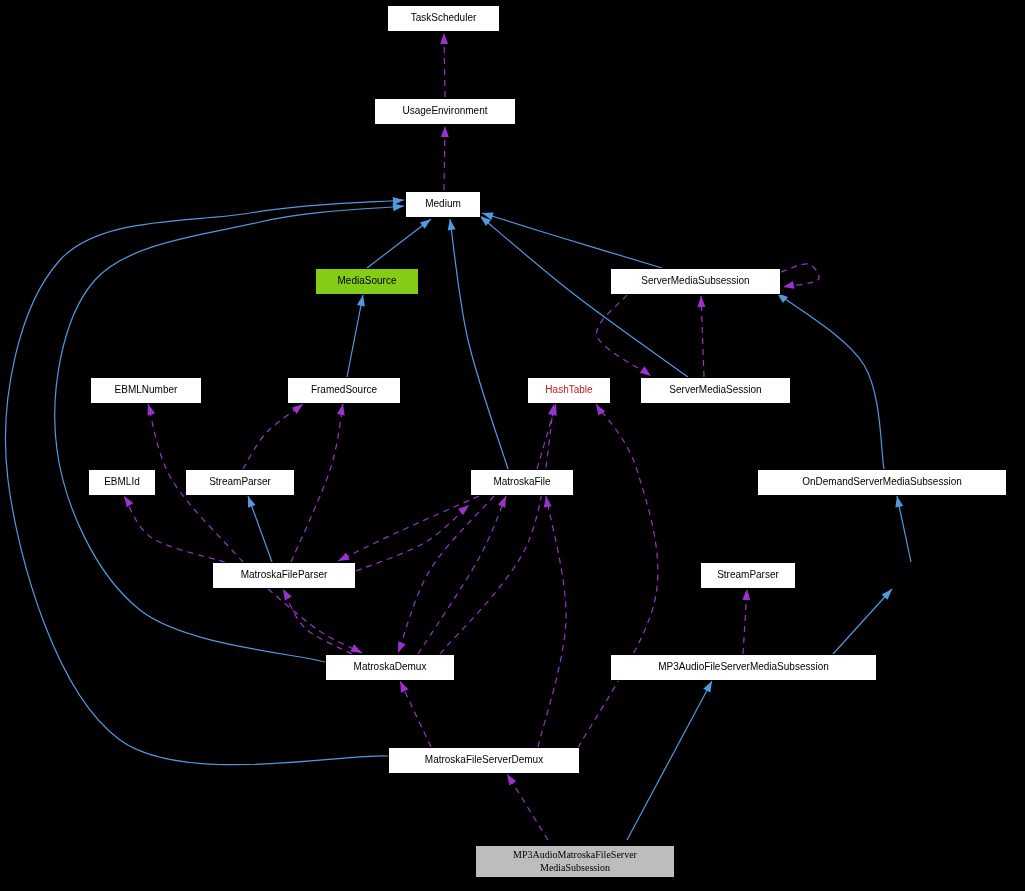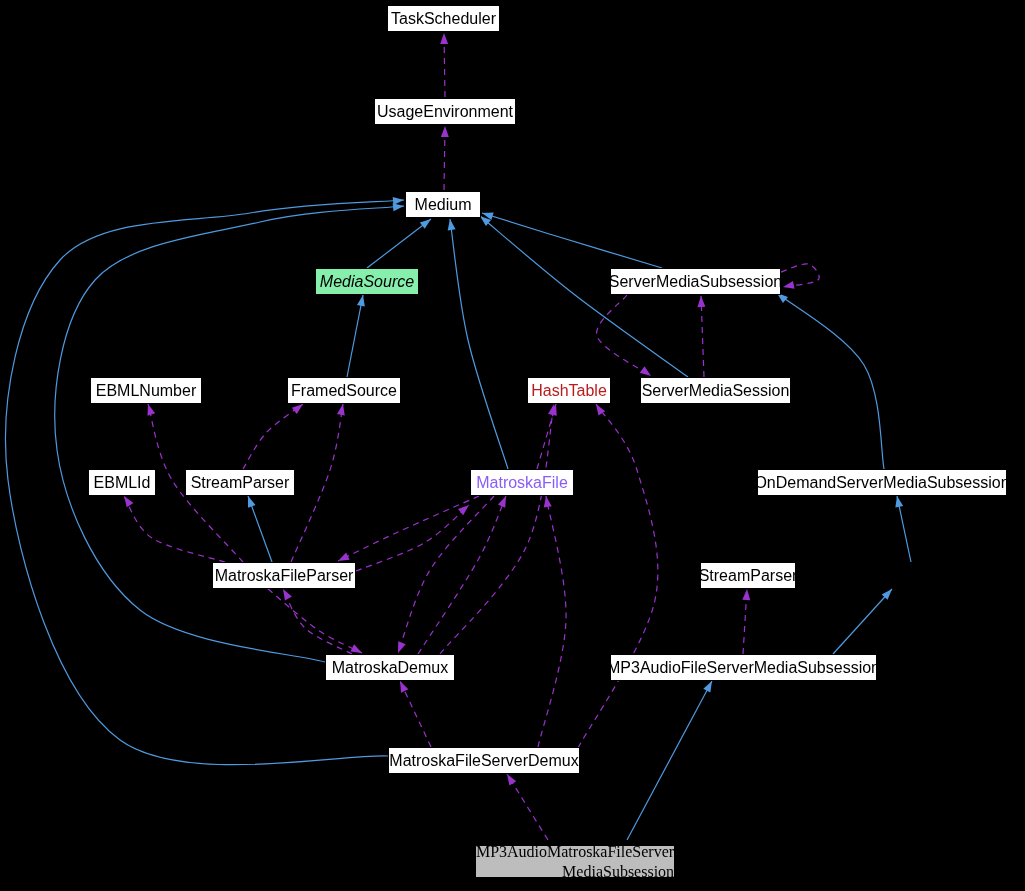--- a/index.html
+++ b/index.html
@@ -6,21 +6,21 @@
   #canvas{
     position:relative;width:1025px;height:891px;background:#000;
     font-family:"Liberation Sans",sans-serif;overflow:hidden;
   }
   #edge-layer{position:absolute;left:0;top:0;}
   #nodes{position:absolute;left:0;top:0;width:100%;height:100%;}
   .node{
     position:absolute;box-sizing:border-box;
     border:1px solid #000;background:#fff;color:#000;
     display:flex;align-items:center;justify-content:center;
-    text-align:right;font-size:16px;line-height:1.25;
+    text-align:center;font-size:10px;line-height:1.25;
     white-space:pre-line;padding:0 4px;cursor:pointer;
   }
   .node.highlight{background:#bdbdbd;border:6px solid #d946ef;font-family:Liberation Serif, serif;}
 </style>
 </head>
 <body>
 
 <div id="canvas" style="background: rgb(0, 0, 0);">
   <svg id="edge-layer" width="1025" height="891">
       <path d="M367,268 L431,219" fill="none" stroke="#4f9ae0" stroke-width="1.2"></path>
@@ -89,29 +89,29 @@
       <polygon points="596,404 598.4067502112656,415.4545865669859 605.2022802195448,411.23312095578206" fill="#9a32cd"></polygon>
       <path d="M743,654 L747,589" fill="none" stroke="#9a32cd" stroke-width="1.2" stroke-dasharray="6,5"></path>
       <polygon points="747,589 742.3319075622069,599.7335414934782 750.3168025215898,600.2249196448249" fill="#9a32cd"></polygon>
       <path d="M548,840 L507,774" fill="none" stroke="#9a32cd" stroke-width="1.2" stroke-dasharray="6,5"></path>
       <polygon points="507,774 509.4067502112656,785.4545865669859 516.2022802195448,781.2331209557822" fill="#9a32cd"></polygon>
     </svg>
   <div id="nodes">
       <div class="node" style="left: 387px; top: 5px; width: 113px; height: 27px; background: rgb(255, 255, 255); border-color: rgb(0, 0, 0); color: rgb(0, 0, 0);">TaskScheduler</div>
       <div class="node" style="left: 374px; top: 98px; width: 142px; height: 27px; background: rgb(255, 255, 255); border-color: rgb(0, 0, 0); color: rgb(0, 0, 0);">UsageEnvironment</div>
       <div class="node" style="left: 405px; top: 191px; width: 76px; height: 27px; background: rgb(255, 255, 255); border-color: rgb(0, 0, 0); color: rgb(0, 0, 0);">Medium</div>
-      <div class="node" style="left: 315px; top: 268px; width: 104px; height: 27px; background: #86efac; border-color: rgb(0, 0, 0); color: rgb(0, 0, 0); font-style: italic;">MediaSource</div>
+      <div class="node" style="left: 315px; top: 268px; width: 104px; height: 27px; background: #84cc16; border-color: rgb(0, 0, 0); color: rgb(0, 0, 0);">MediaSource</div>
       <div class="node" style="left: 610px; top: 268px; width: 171px; height: 27px; background: rgb(255, 255, 255); border-color: rgb(0, 0, 0); color: rgb(0, 0, 0);">ServerMediaSubsession</div>
       <div class="node" style="left: 90px; top: 377px; width: 112px; height: 27px; background: rgb(255, 255, 255); border-color: rgb(0, 0, 0); color: rgb(0, 0, 0);">EBMLNumber</div>
       <div class="node" style="left: 287px; top: 377px; width: 114px; height: 27px; background: rgb(255, 255, 255); border-color: rgb(0, 0, 0); color: rgb(0, 0, 0);">FramedSource</div>
       <div class="node" style="left: 527px; top: 377px; width: 84px; height: 27px; background: rgb(255, 255, 255); border-color: rgb(0, 0, 0); color: #b91c1c;">HashTable</div>
       <div class="node" style="left: 640px; top: 377px; width: 151px; height: 27px; background: rgb(255, 255, 255); border-color: rgb(0, 0, 0); color: rgb(0, 0, 0);">ServerMediaSession</div>
       <div class="node" style="left: 88px; top: 469px; width: 68px; height: 27px; background: rgb(255, 255, 255); border-color: rgb(0, 0, 0); color: rgb(0, 0, 0);">EBMLId</div>
       <div class="node" style="left: 185px; top: 469px; width: 110px; height: 27px; background: rgb(255, 255, 255); border-color: rgb(0, 0, 0); color: rgb(0, 0, 0);">StreamParser</div>
-      <div class="node" style="left: 470px; top: 469px; width: 104px; height: 27px; background: rgb(255, 255, 255); border-color: rgb(0, 0, 0); color: #8b5cf6;">MatroskaFile</div>
+      <div class="node" style="left: 470px; top: 469px; width: 104px; height: 27px; background: rgb(255, 255, 255); border-color: rgb(0, 0, 0); color: #000000;">MatroskaFile</div>
       <div class="node" style="left: 757px; top: 469px; width: 250px; height: 27px; background: rgb(255, 255, 255); border-color: rgb(0, 0, 0); color: rgb(0, 0, 0);">OnDemandServerMediaSubsession</div>
       <div class="node" style="left: 212px; top: 562px; width: 144px; height: 27px; background: rgb(255, 255, 255); border-color: rgb(0, 0, 0); color: rgb(0, 0, 0);">MatroskaFileParser</div>
       <div class="node" style="left: 700px; top: 562px; width: 96px; height: 27px; background: rgb(255, 255, 255); border-color: rgb(0, 0, 0); color: rgb(0, 0, 0);">StreamParser</div>
       <div class="node" style="left: 325px; top: 654px; width: 130px; height: 27px; background: rgb(255, 255, 255); border-color: rgb(0, 0, 0); color: rgb(0, 0, 0);">MatroskaDemux</div>
       <div class="node" style="left: 610px; top: 654px; width: 267px; height: 27px; background: rgb(255, 255, 255); border-color: rgb(0, 0, 0); color: #000000;">MP3AudioFileServerMediaSubsession</div>
       <div class="node" style="left: 388px; top: 747px; width: 192px; height: 27px; background: rgb(255, 255, 255); border-color: rgb(0, 0, 0); color: rgb(0, 0, 0);">MatroskaFileServerDemux</div>
       <div class="node highlight" style="left: 470px; top: 840px; width: 210px; height: 43px; background: rgb(189, 189, 189); border-color: rgb(0, 0, 0); color: rgb(0, 0, 0);">MP3AudioMatroskaFileServer
 MediaSubsession</div>
     </div>
 </div>

